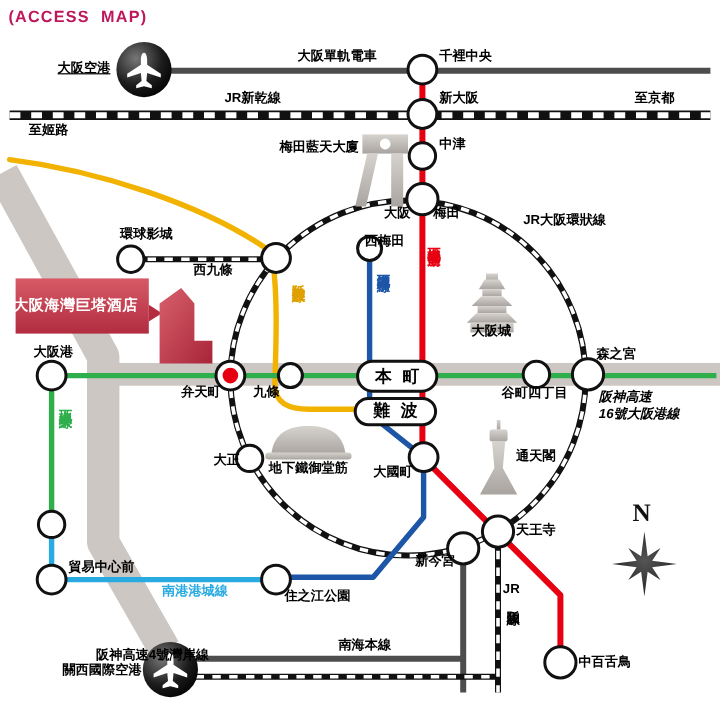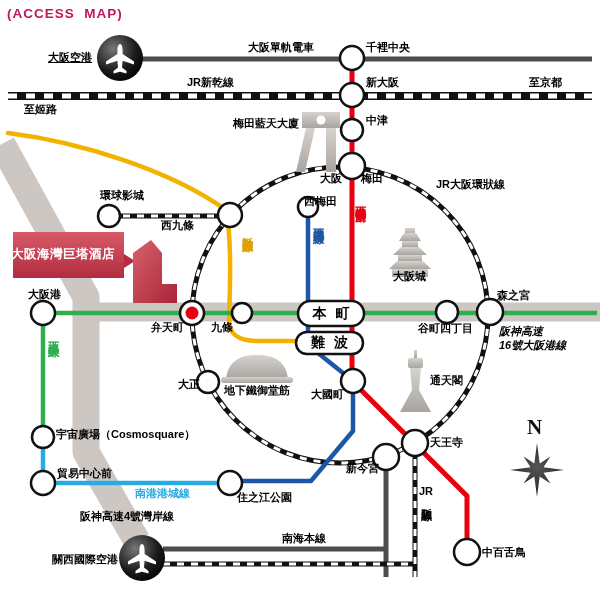--- a/index.html
+++ b/index.html
@@ -204,29 +204,28 @@
 <div class="label" style="left:418px;top:322px;">谷町四丁目</div>
 <div class="label" style="left:497px;top:289px;">森之宮</div>
 <div class="label multiline" style="left:499px;top:325px;font-style:italic;">阪神高速
 16號大阪港線</div>
 
 <div class="label" style="left:178px;top:378px;">大正</div>
 <div class="label" style="left:224px;top:384px;">地下鐵御堂筋</div>
 <div class="label" style="left:311px;top:388px;">大國町</div>
 <div class="label" style="left:430px;top:374px;">通天閣</div>
 
-<div class="label" style="left:56px;top:428px;">宇宙廣場（Cosmosquare）</div>
 <div class="label" style="left:57px;top:467px;">貿易中心前</div>
 <div class="label c-lblue" style="left:101px;top:487px;">南港港城線</div>
 <div class="label" style="left:237px;top:491px;">住之江公園</div>
 
 <div class="label" style="left:346px;top:462px;">新今宮</div>
 <div class="label" style="left:430px;top:436px;">天王寺</div>
 
-<div class="label" style="left:52px;top:510px;padding-left:28px;">阪神高速4號灣岸線</div>
+<div class="label" style="left:52px;top:540px;padding-left:28px;">阪神高速4號灣岸線</div>
 <div class="label" style="left:282px;top:532px;">南海本線</div>
 
 <div class="label" style="left:419px;top:485px;">
   <div>JR</div>
   <div class="v">阪和線</div>
 </div>
 
 <div class="label" style="left:482px;top:546px;">中百舌鳥</div>
 <div class="label" style="left:52px;top:553px;">關西國際空港</div>
 

